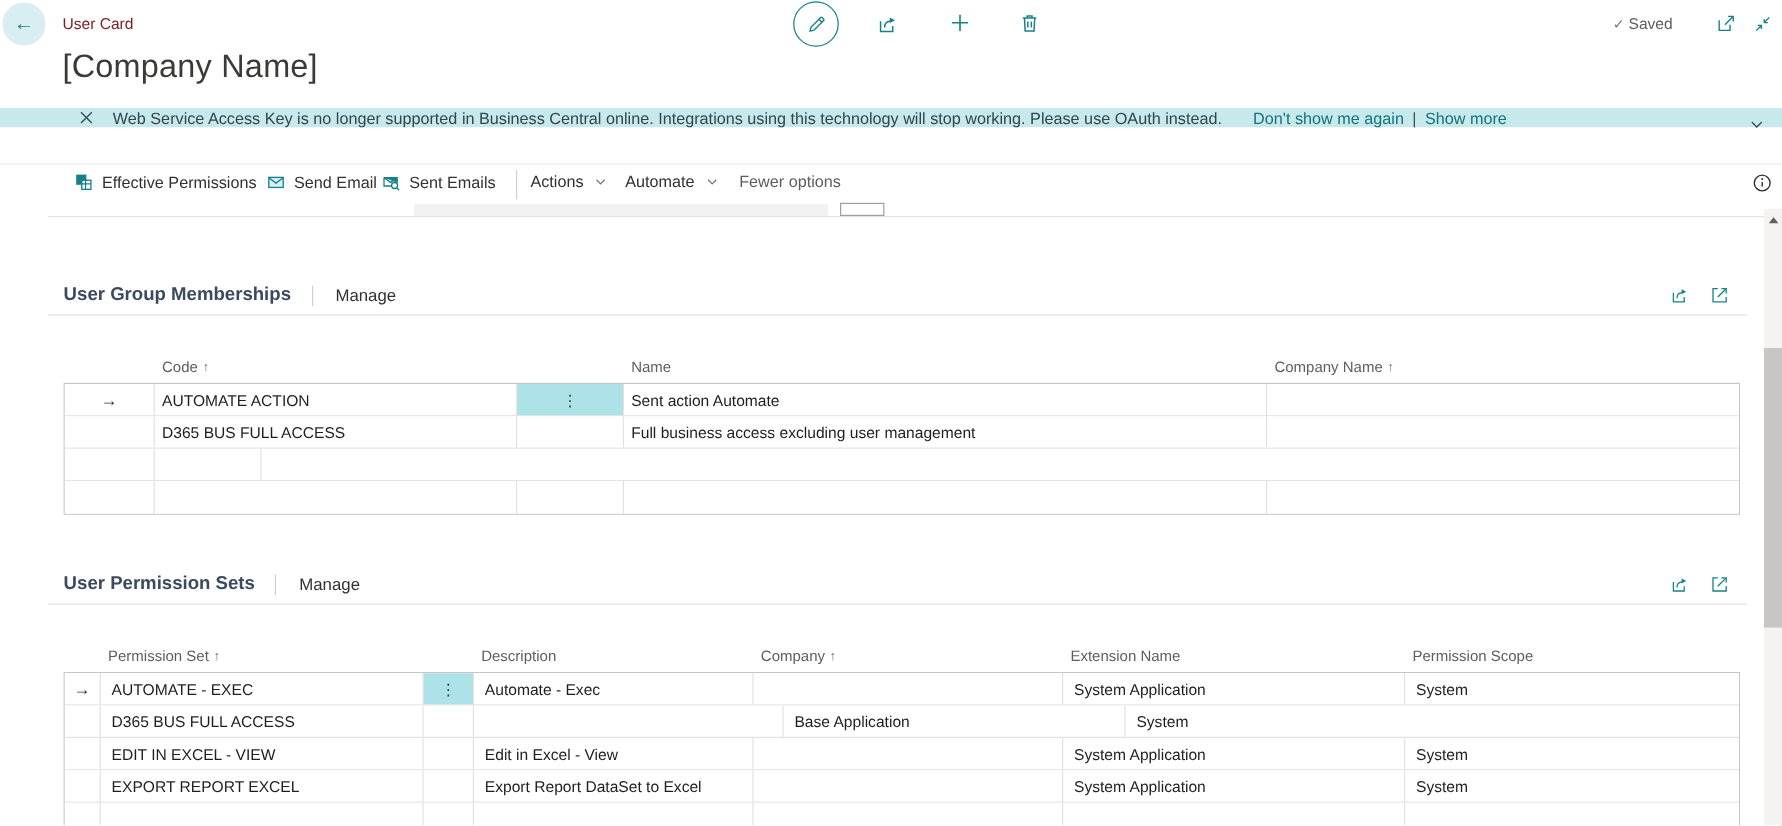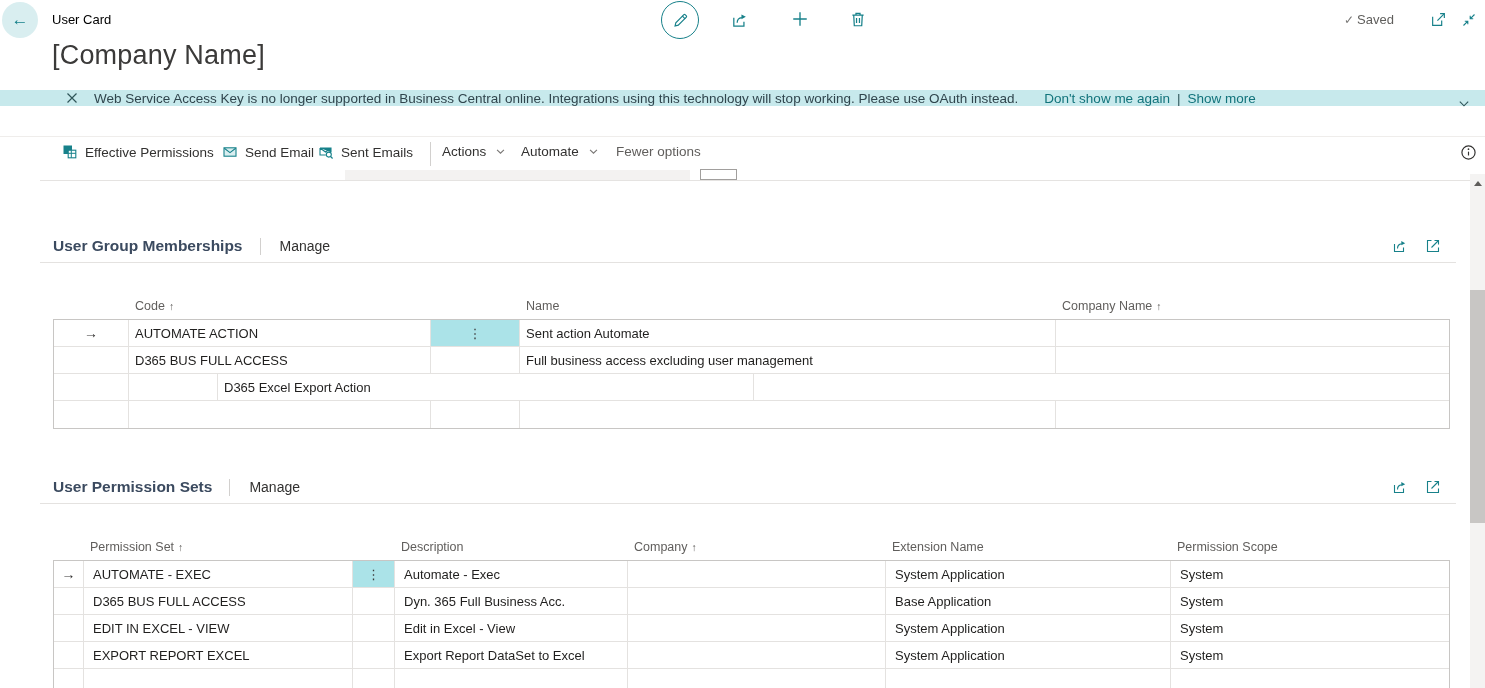--- a/index.html
+++ b/index.html
@@ -5,21 +5,21 @@
   html,body{margin:0;padding:0;background:#fff;}
   body{font-family:"Liberation Sans",sans-serif;color:#323130;}
   .screen{position:relative;width:1485px;height:688px;background:#fff;overflow:hidden;}
   .abs{position:absolute;}
   .teal{color:var(--accent,#17818a);}
   svg{display:block;}
 
   
   .back-btn{left:2px;top:2px;width:36px;height:36px;border-radius:50%;background:#d9eef0;
     display:flex;align-items:center;justify-content:center;font-size:17px;color:var(--accent,#17818a);cursor:pointer;}
-  .page-type{left:52px;top:12px;font-size:13px;color:#000000;}
+  .page-type{left:52px;top:12px;font-size:13px;color:#7f1d1d;}
   .edit-circle{left:661px;top:1px;width:36px;height:36px;border:1px solid var(--accent,#17818a);border-radius:50%;
     display:flex;align-items:center;justify-content:center;cursor:pointer;}
   .tb-ico{cursor:pointer;color:var(--accent,#17818a);}
   .save-state{left:1344px;top:12px;font-size:13px;color:#5f5e5c;display:flex;align-items:center;gap:3px;}
   .save-state .chk{color:#7a7977;font-size:12px;}
 
   .page-title{left:52px;top:40px;font-size:27px;font-weight:400;color:#3b3a39;letter-spacing:.2px;}
 
   
   .banner{left:0;top:90px;width:1485px;height:16px;background:var(--banner-bg,#c7e9ec);
@@ -312,21 +312,20 @@
     <div class="row">
       <div class="cell w1-ind marker"></div>
       <div class="cell w1-code">D365 BUS FULL ACCESS</div>
       <div class="cell w1-ell ellcell"></div>
       <div class="cell w1-name">Full business access excluding user management</div>
       <div class="cell w1-comp"></div>
     </div>
     <div class="row">
       <div class="cell w1-ind marker"></div>
       <div class="cell w1-ell ellcell"></div>
-      <div class="cell w1-name">D365 Excel Export Action</div>
       <div class="cell w1-comp"></div>
     </div>
     <div class="row">
       <div class="cell w1-ind marker"></div>
       <div class="cell w1-code"></div>
       <div class="cell w1-ell ellcell"></div>
       <div class="cell w1-name"></div>
       <div class="cell w1-comp"></div>
     </div>
   </div>
@@ -391,21 +390,20 @@
         </div>
       <div class="cell w2-desc">Automate - Exec</div>
       <div class="cell w2-comp"></div>
       <div class="cell w2-ext">System Application</div>
       <div class="cell w2-scope">System</div>
     </div>
     <div class="row">
       <div class="cell w2-ind marker"></div>
       <div class="cell w2-pset">D365 BUS FULL ACCESS</div>
       <div class="cell w2-ell ellcell"></div>
-      <div class="cell w2-desc">Dyn. 365 Full Business Acc.</div>
       <div class="cell w2-comp"></div>
       <div class="cell w2-ext">Base Application</div>
       <div class="cell w2-scope">System</div>
     </div>
     <div class="row">
       <div class="cell w2-ind marker"></div>
       <div class="cell w2-pset">EDIT IN EXCEL - VIEW</div>
       <div class="cell w2-ell ellcell"></div>
       <div class="cell w2-desc">Edit in Excel - View</div>
       <div class="cell w2-comp"></div>

